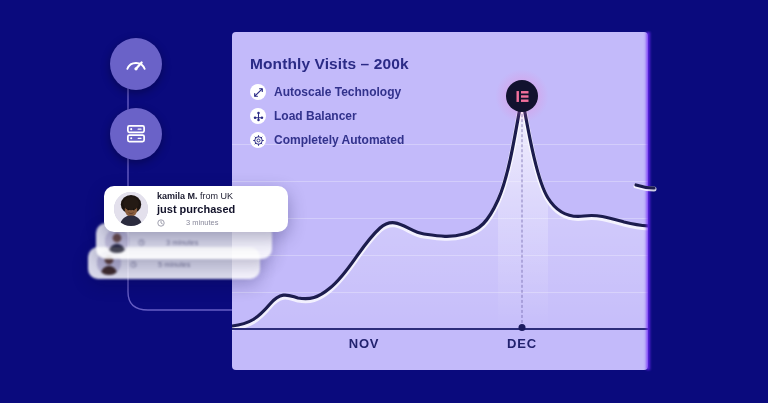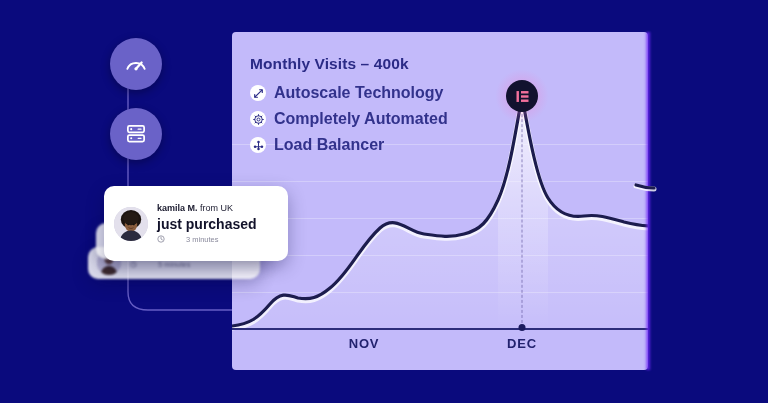--- a/index.html
+++ b/index.html
@@ -122,21 +122,21 @@
     width: 16px;
     height: 16px;
     border-radius: 50%;
     background: #ffffff;
     display: flex;
     align-items: center;
     justify-content: center;
     flex: 0 0 auto;
   }
   .feature-label {
-    font-size: 16px;
+    font-size: 12px;
     font-weight: bold;
     color: #32328c;
     white-space: nowrap;
   }
 
   
   #axis-line {
     position: absolute;
     left: 0;
     right: 0;
@@ -216,21 +216,21 @@
     left: 96px;
     top: 223px;
     width: 176px;
     height: 36px;
     z-index: 3;
   }
   #notif-card-1 {
     left: 104px;
     top: 186px;
     width: 184px;
-    height: 75px;
+    height: 46px;
     z-index: 4;
     padding: 0;
   }
   .notif-inner {
     display: flex;
     align-items: center;
     gap: 9px;
     padding: 8px 10px;
     height: 100%;
     box-sizing: border-box;
@@ -249,21 +249,21 @@
   }
   .notif-text { min-width: 0; }
   .notif-line1 {
     font-size: 9px;
     color: #1a1a2e;
     white-space: nowrap;
     line-height: 1.25;
   }
   .notif-line1 b { font-weight: bold; }
   .notif-line2 {
-    font-size: 14px;
+    font-size: 11px;
     font-weight: bold;
     color: #12122a;
     white-space: nowrap;
     line-height: 1.3;
   }
   .notif-time {
     display: flex;
     align-items: center;
     gap: 21px;
     font-size: 7.5px;
@@ -344,55 +344,55 @@
     </div>
 
     <div id="panel-edge-glow"></div>
 
     <svg style="position:absolute; right:-18px; top:145px; width:30px; height:24px; overflow:visible;" viewBox="0 0 30 24" fill="none">
       <path d="M 0 9 C 6 11 12 12 18 12" stroke="#ffffff" stroke-opacity="0.8" stroke-width="5" stroke-linecap="round" fill="none"></path>
       <path d="M 0 8 C 6 10 12 11 18 11" stroke="#1c1c4e" stroke-width="3.2" stroke-linecap="round" fill="none"></path>
     </svg>
 
     <div id="panel-head">
-      <div id="chart-title">Monthly Visits – 400k</div>
+      <div id="chart-title">Monthly Visits – 200k</div>
 
       <div class="feature-row">
         <span class="feature-icon">
           <svg width="11" height="11" viewBox="0 0 14 14">
             <path d="M8.4 2.2 h3.4 v3.4" stroke="#2b2b86" stroke-width="1.5" fill="none" stroke-linecap="round" stroke-linejoin="round"></path>
             <path d="M5.6 11.8 h-3.4 v-3.4" stroke="#2b2b86" stroke-width="1.5" fill="none" stroke-linecap="round" stroke-linejoin="round"></path>
             <path d="M11.4 2.6 L2.6 11.4" stroke="#2b2b86" stroke-width="1.5" stroke-linecap="round"></path>
           </svg>
         </span>
         <span class="feature-label">Autoscale Technology</span>
-      </div>
-
-      <div class="feature-row">
-        <span class="feature-icon">
-          <svg width="11" height="11" viewBox="0 0 14 14">
-            <circle cx="7" cy="7" r="4.8" stroke="#2b2b86" stroke-width="1.2" fill="none"></circle>
-            <circle cx="7" cy="7" r="1.9" stroke="#2b2b86" stroke-width="1.2" fill="none"></circle>
-            <path d="M7 0.8 v1.5 M7 11.7 v1.5 M0.8 7 h1.5 M11.7 7 h1.5 M2.6 2.6 l1.1 1.1 M10.3 10.3 l1.1 1.1 M11.4 2.6 l-1.1 1.1 M3.7 10.3 l-1.1 1.1" stroke="#2b2b86" stroke-width="1.2" stroke-linecap="round"></path>
-          </svg>
-        </span>
-        <span class="feature-label">Completely Automated</span>
       </div>
 
       <div class="feature-row">
         <span class="feature-icon">
           <svg width="11" height="11" viewBox="0 0 14 14">
             <circle cx="7" cy="2.6" r="1.6" fill="#2b2b86"></circle>
             <circle cx="2.6" cy="8.6" r="1.6" fill="#2b2b86"></circle>
             <circle cx="11.4" cy="8.6" r="1.6" fill="#2b2b86"></circle>
             <circle cx="7" cy="11.6" r="1.6" fill="#2b2b86"></circle>
             <path d="M7 4.2 v6 M4.2 8.6 h5.6" stroke="#2b2b86" stroke-width="1.3" stroke-linecap="round"></path>
           </svg>
         </span>
         <span class="feature-label">Load Balancer</span>
+      </div>
+
+      <div class="feature-row">
+        <span class="feature-icon">
+          <svg width="11" height="11" viewBox="0 0 14 14">
+            <circle cx="7" cy="7" r="4.8" stroke="#2b2b86" stroke-width="1.2" fill="none"></circle>
+            <circle cx="7" cy="7" r="1.9" stroke="#2b2b86" stroke-width="1.2" fill="none"></circle>
+            <path d="M7 0.8 v1.5 M7 11.7 v1.5 M0.8 7 h1.5 M11.7 7 h1.5 M2.6 2.6 l1.1 1.1 M10.3 10.3 l1.1 1.1 M11.4 2.6 l-1.1 1.1 M3.7 10.3 l-1.1 1.1" stroke="#2b2b86" stroke-width="1.2" stroke-linecap="round"></path>
+          </svg>
+        </span>
+        <span class="feature-label">Completely Automated</span>
       </div>
     </div>
 
     <div id="peak-marker" style="left:290px; top:64px;">
       <div id="peak-glow"></div>
       <div id="peak-circle">
         <svg width="15" height="15" viewBox="0 0 16 16">
           <rect x="1.6" y="2.2" width="2.6" height="11.6" fill="#f2709c"></rect>
           <rect x="6.4" y="2.2" width="8" height="2.6" fill="#f2709c"></rect>
           <rect x="6.4" y="6.7" width="8" height="2.6" fill="#f2709c"></rect>

